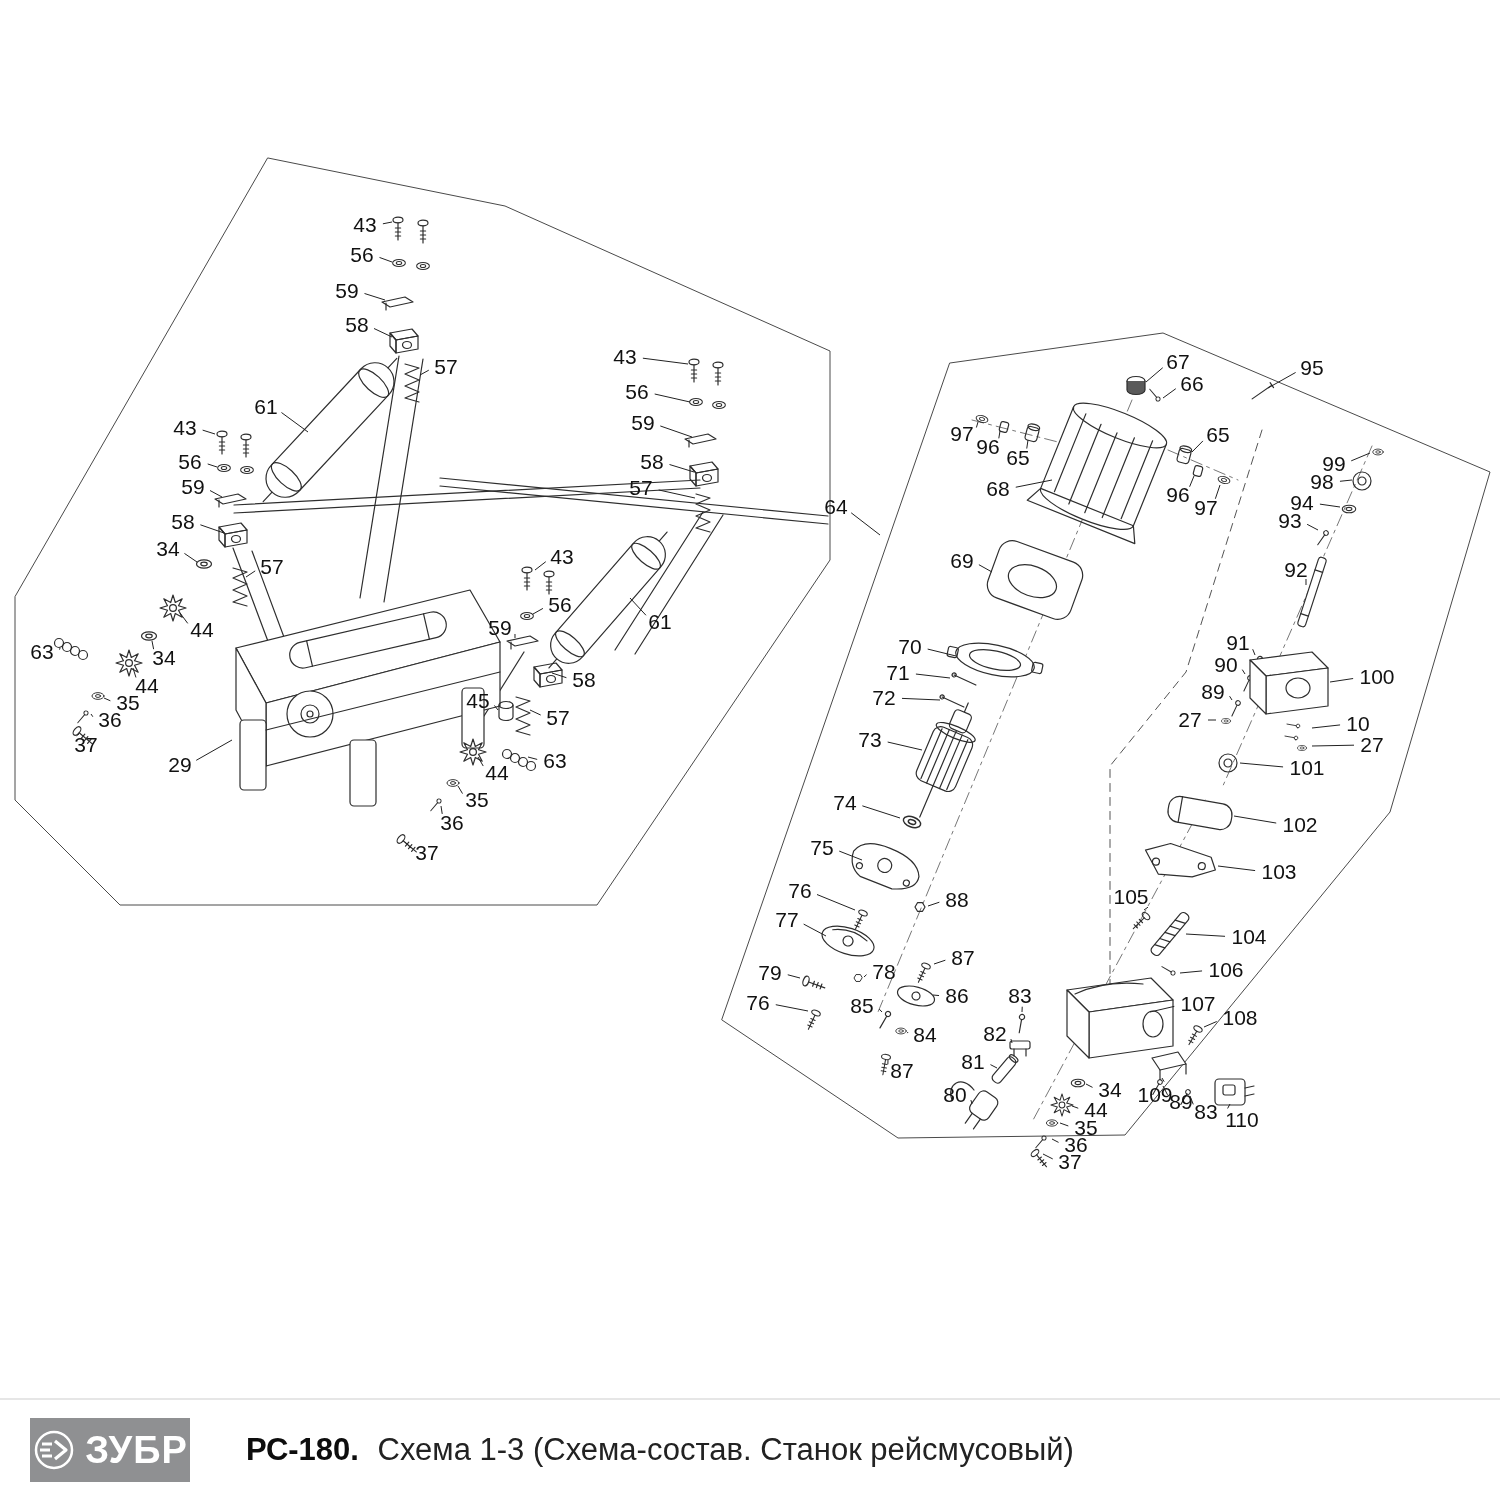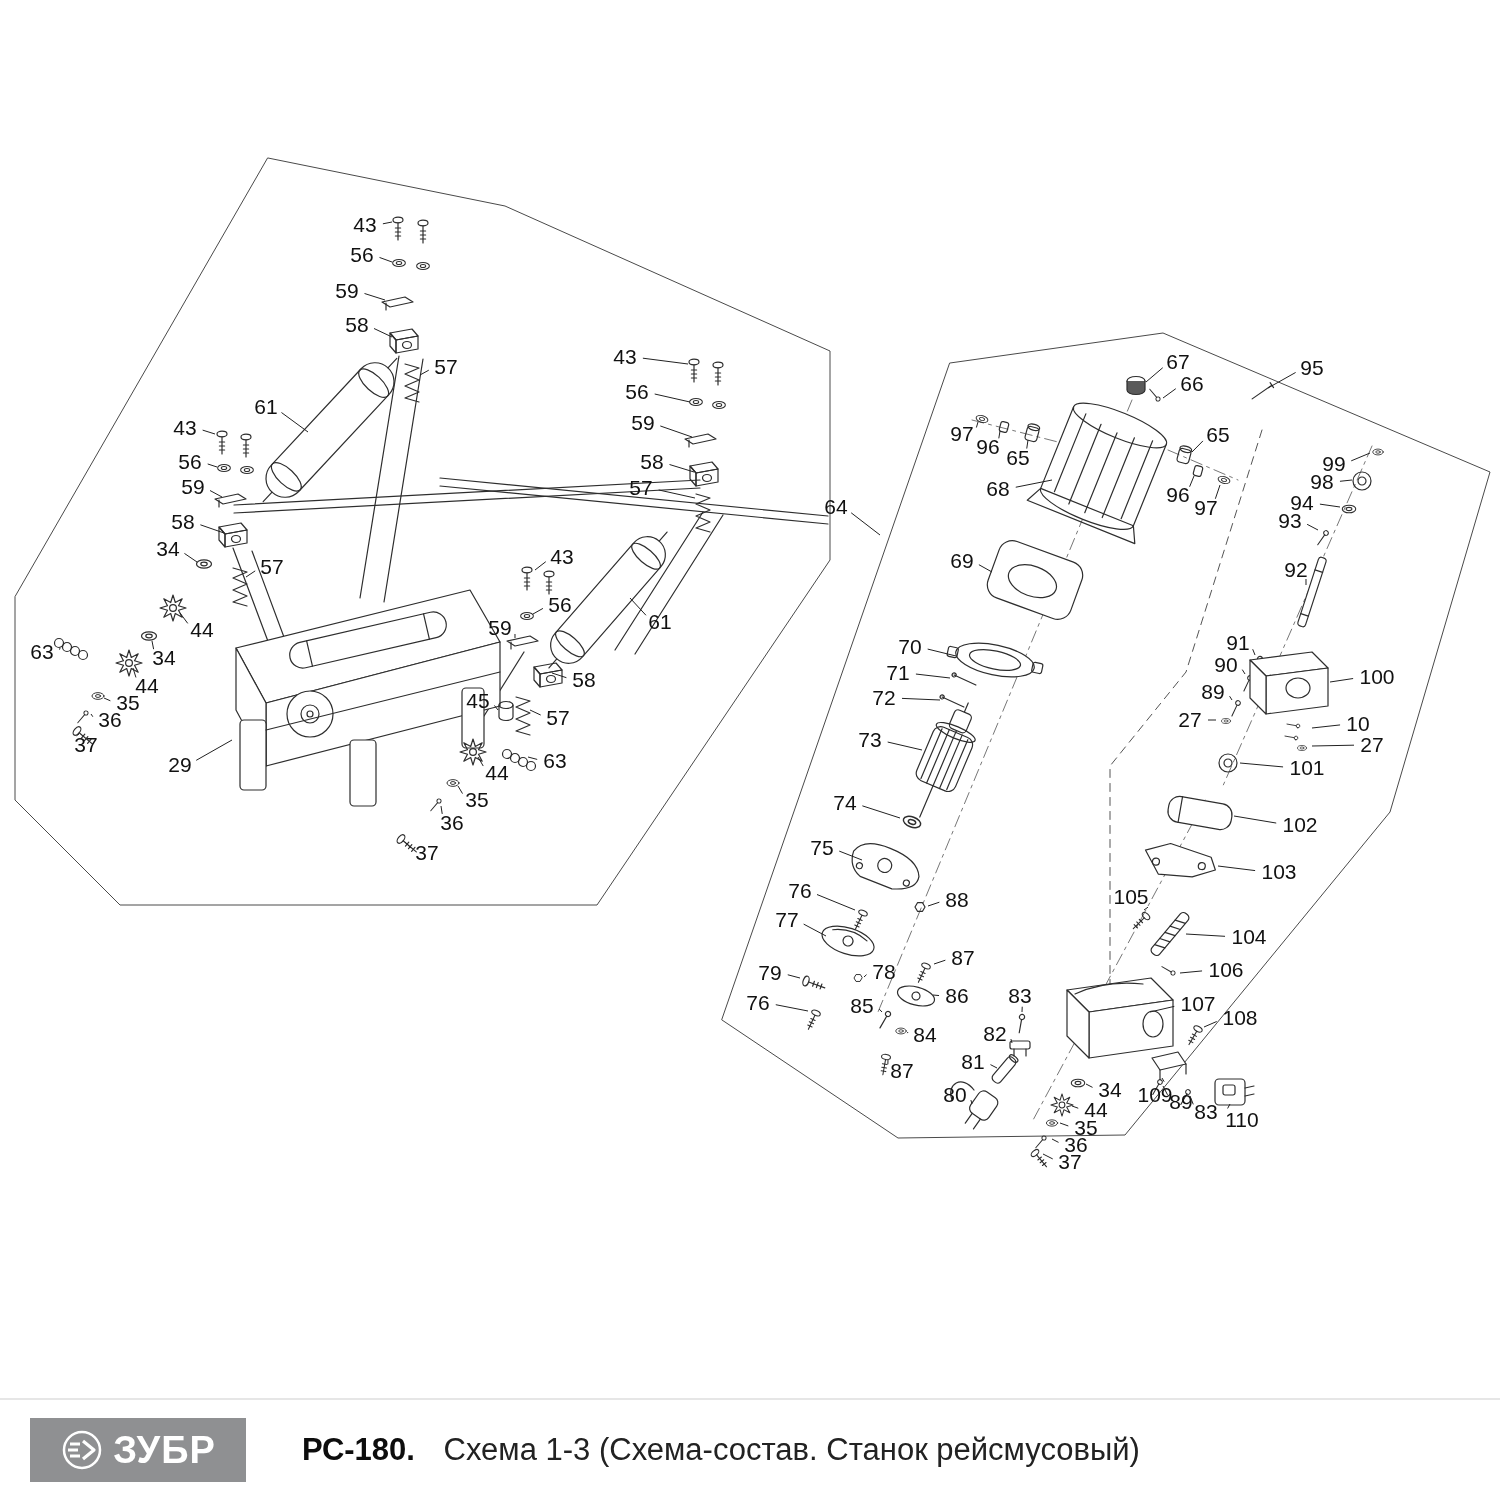--- a/index.html
+++ b/index.html
@@ -12,27 +12,27 @@
   .axis{stroke:#777;stroke-width:1;stroke-dasharray:12 5 3 5;fill:none;}
   .dashed{stroke:#555;stroke-width:1;stroke-dasharray:8 6;fill:none;}
   .plabel{font-family:"Liberation Sans",sans-serif;font-size:21px;fill:#111;text-anchor:middle;}
   .leader{stroke:#222;stroke-width:1;}
   .footer{
     position:absolute;left:0;top:1398px;width:1500px;height:102px;
     background:#ffffff;border-top:2px solid #e6e6e6;box-sizing:border-box;
   }
   .footer-content{display:flex;align-items:center;height:100%;padding-left:30px;}
   .logo{
-    width:216px;height:64px;background:#8f9092;display:flex;align-items:center;
+    width:160px;height:64px;background:#8f9092;display:flex;align-items:center;
     justify-content:center;gap:9px;flex-shrink:0;
   }
   .logo-text{color:#ffffff;font-weight:bold;font-size:38px;letter-spacing:1px;line-height:1;}
   .title{margin-left:56px;font-size:31px;color:#1c1c1c;white-space:nowrap;}
   .title-model{font-weight:bold;color:#0d0d0d;}
-  .title-rest{margin-left:20px;font-weight:normal;color:#222;}
+  .title-rest{margin-left:10px;font-weight:normal;color:#222;}
 </style>
 </head>
 <body>
 
 <svg class="diagram" width="1500" height="1395" viewBox="0 0 1500 1395" xmlns="http://www.w3.org/2000/svg">
   <defs>
     <g id="scr">
       <ellipse cx="0" cy="0" rx="5" ry="2.8"></ellipse>
       <line x1="0" y1="2.8" x2="0" y2="20"></line>
       <line x1="-2.6" y1="8" x2="2.6" y2="8"></line>

